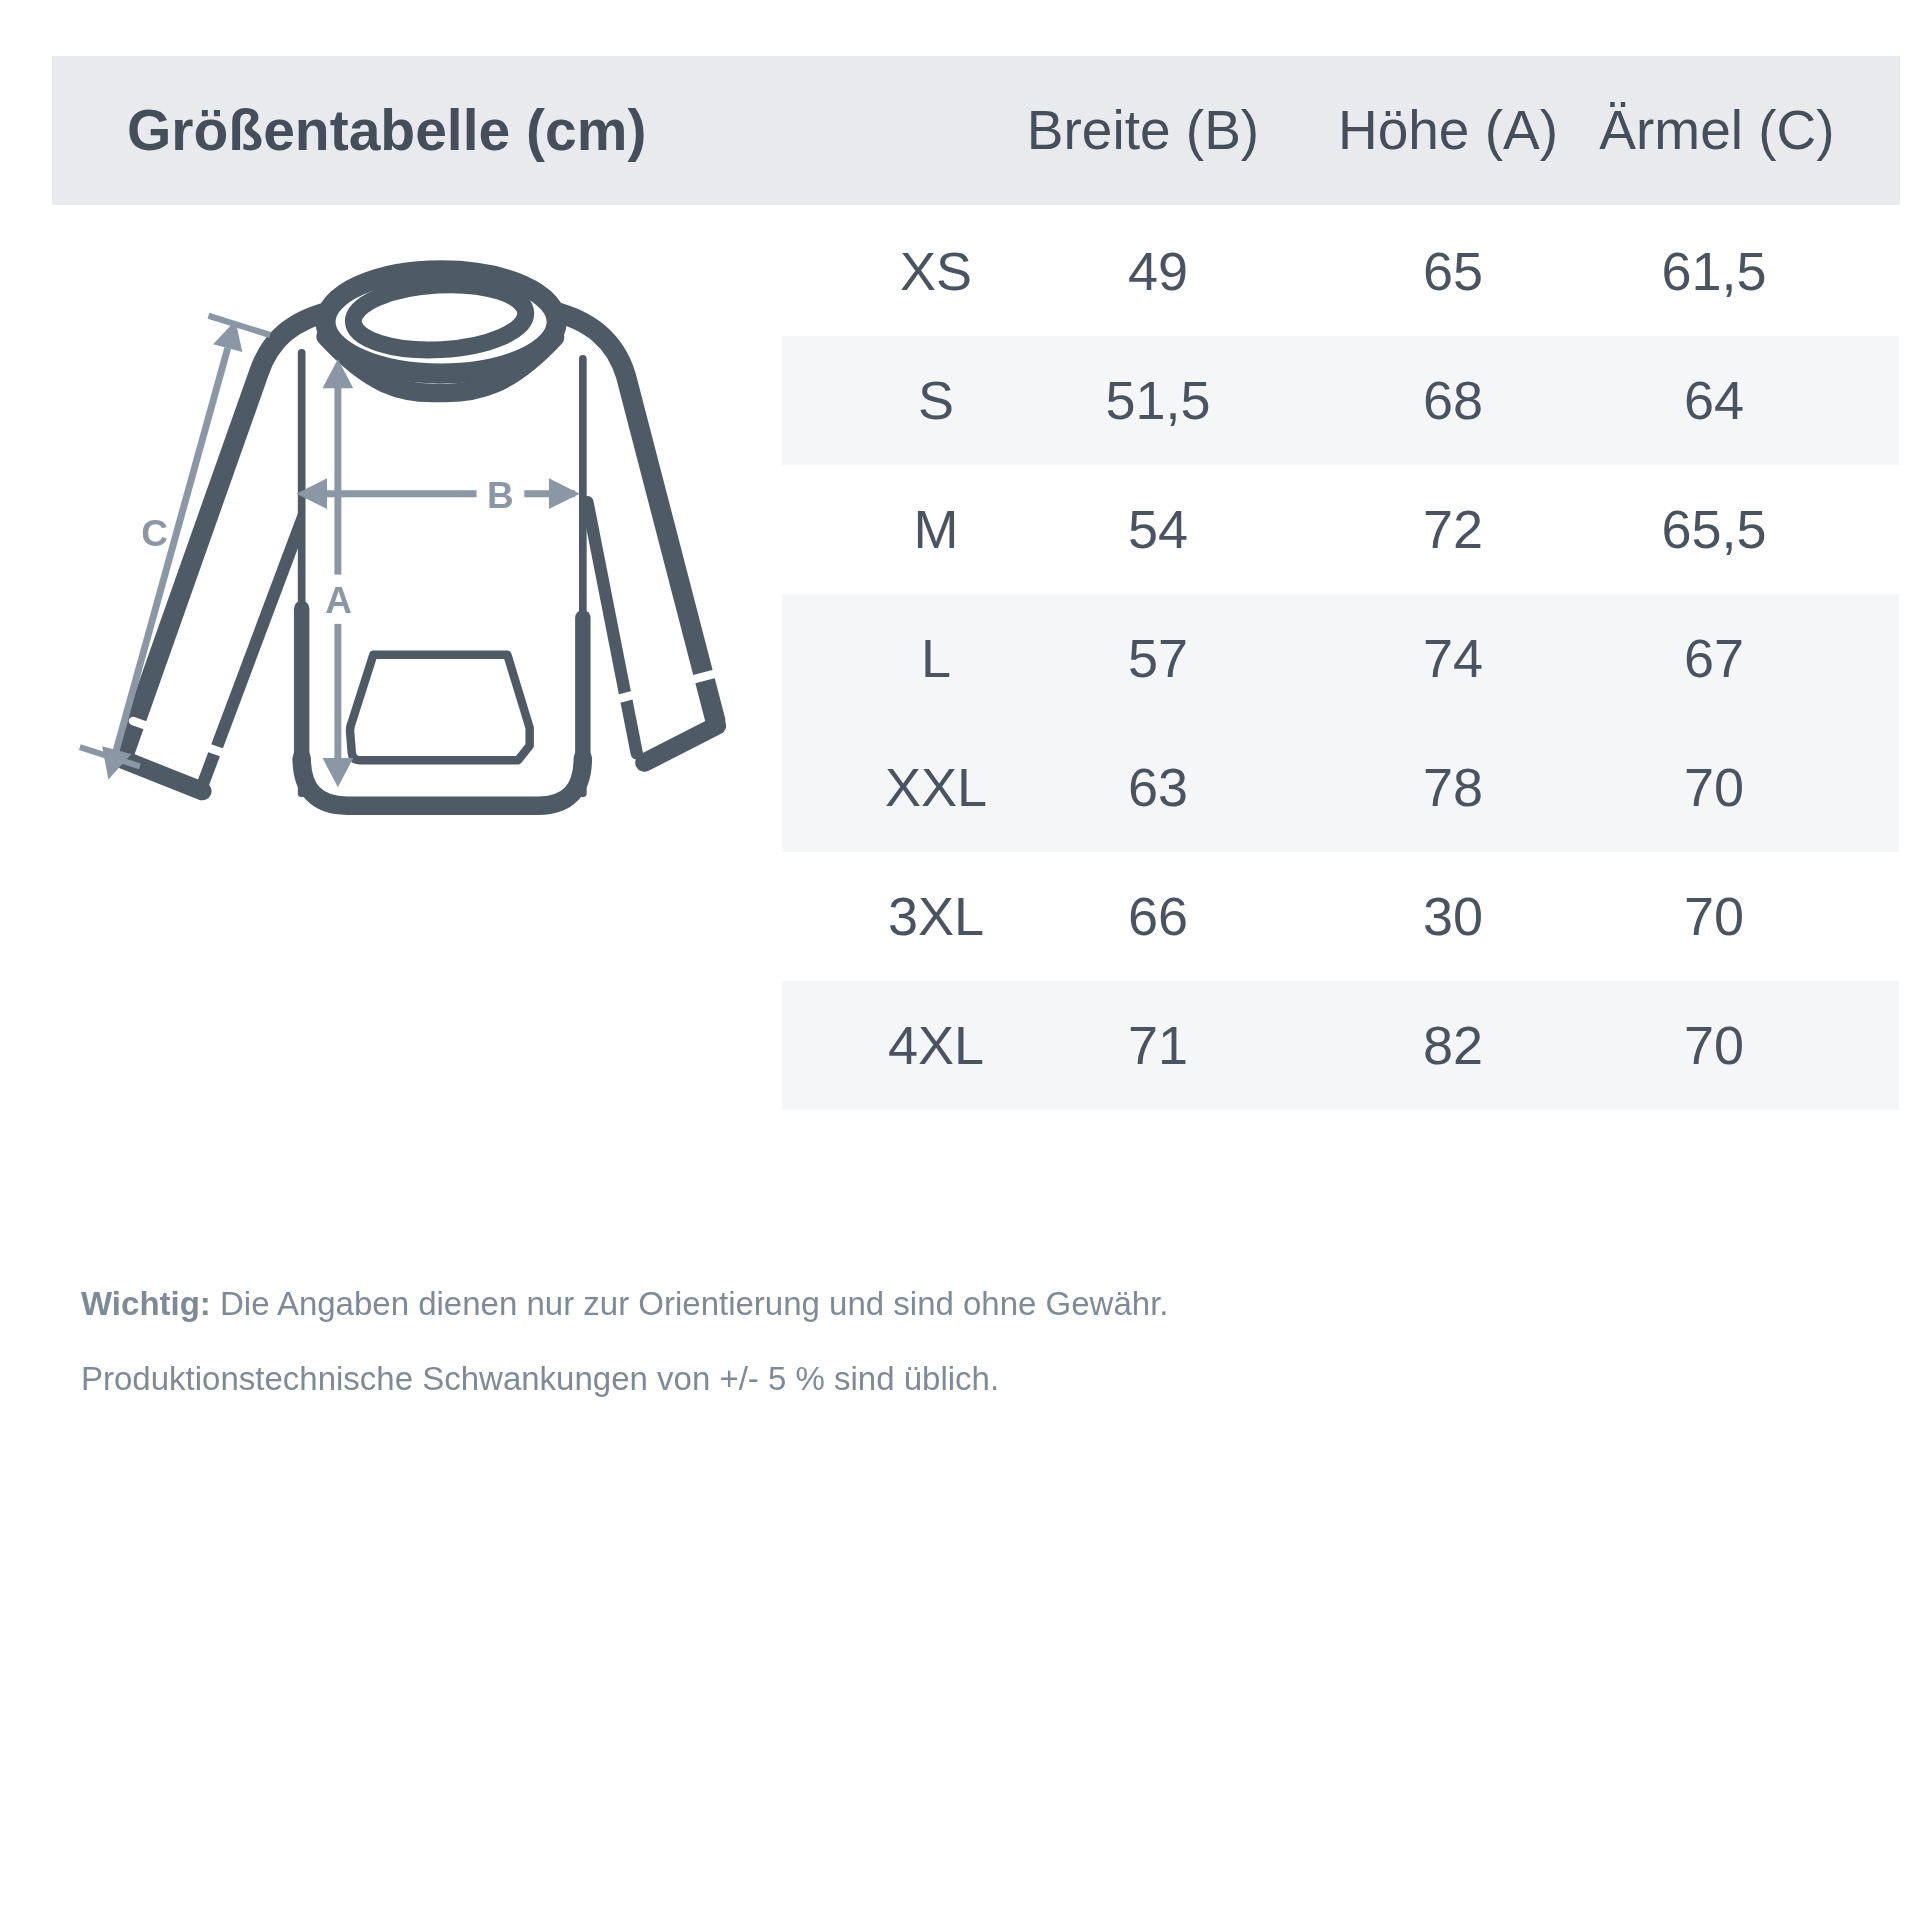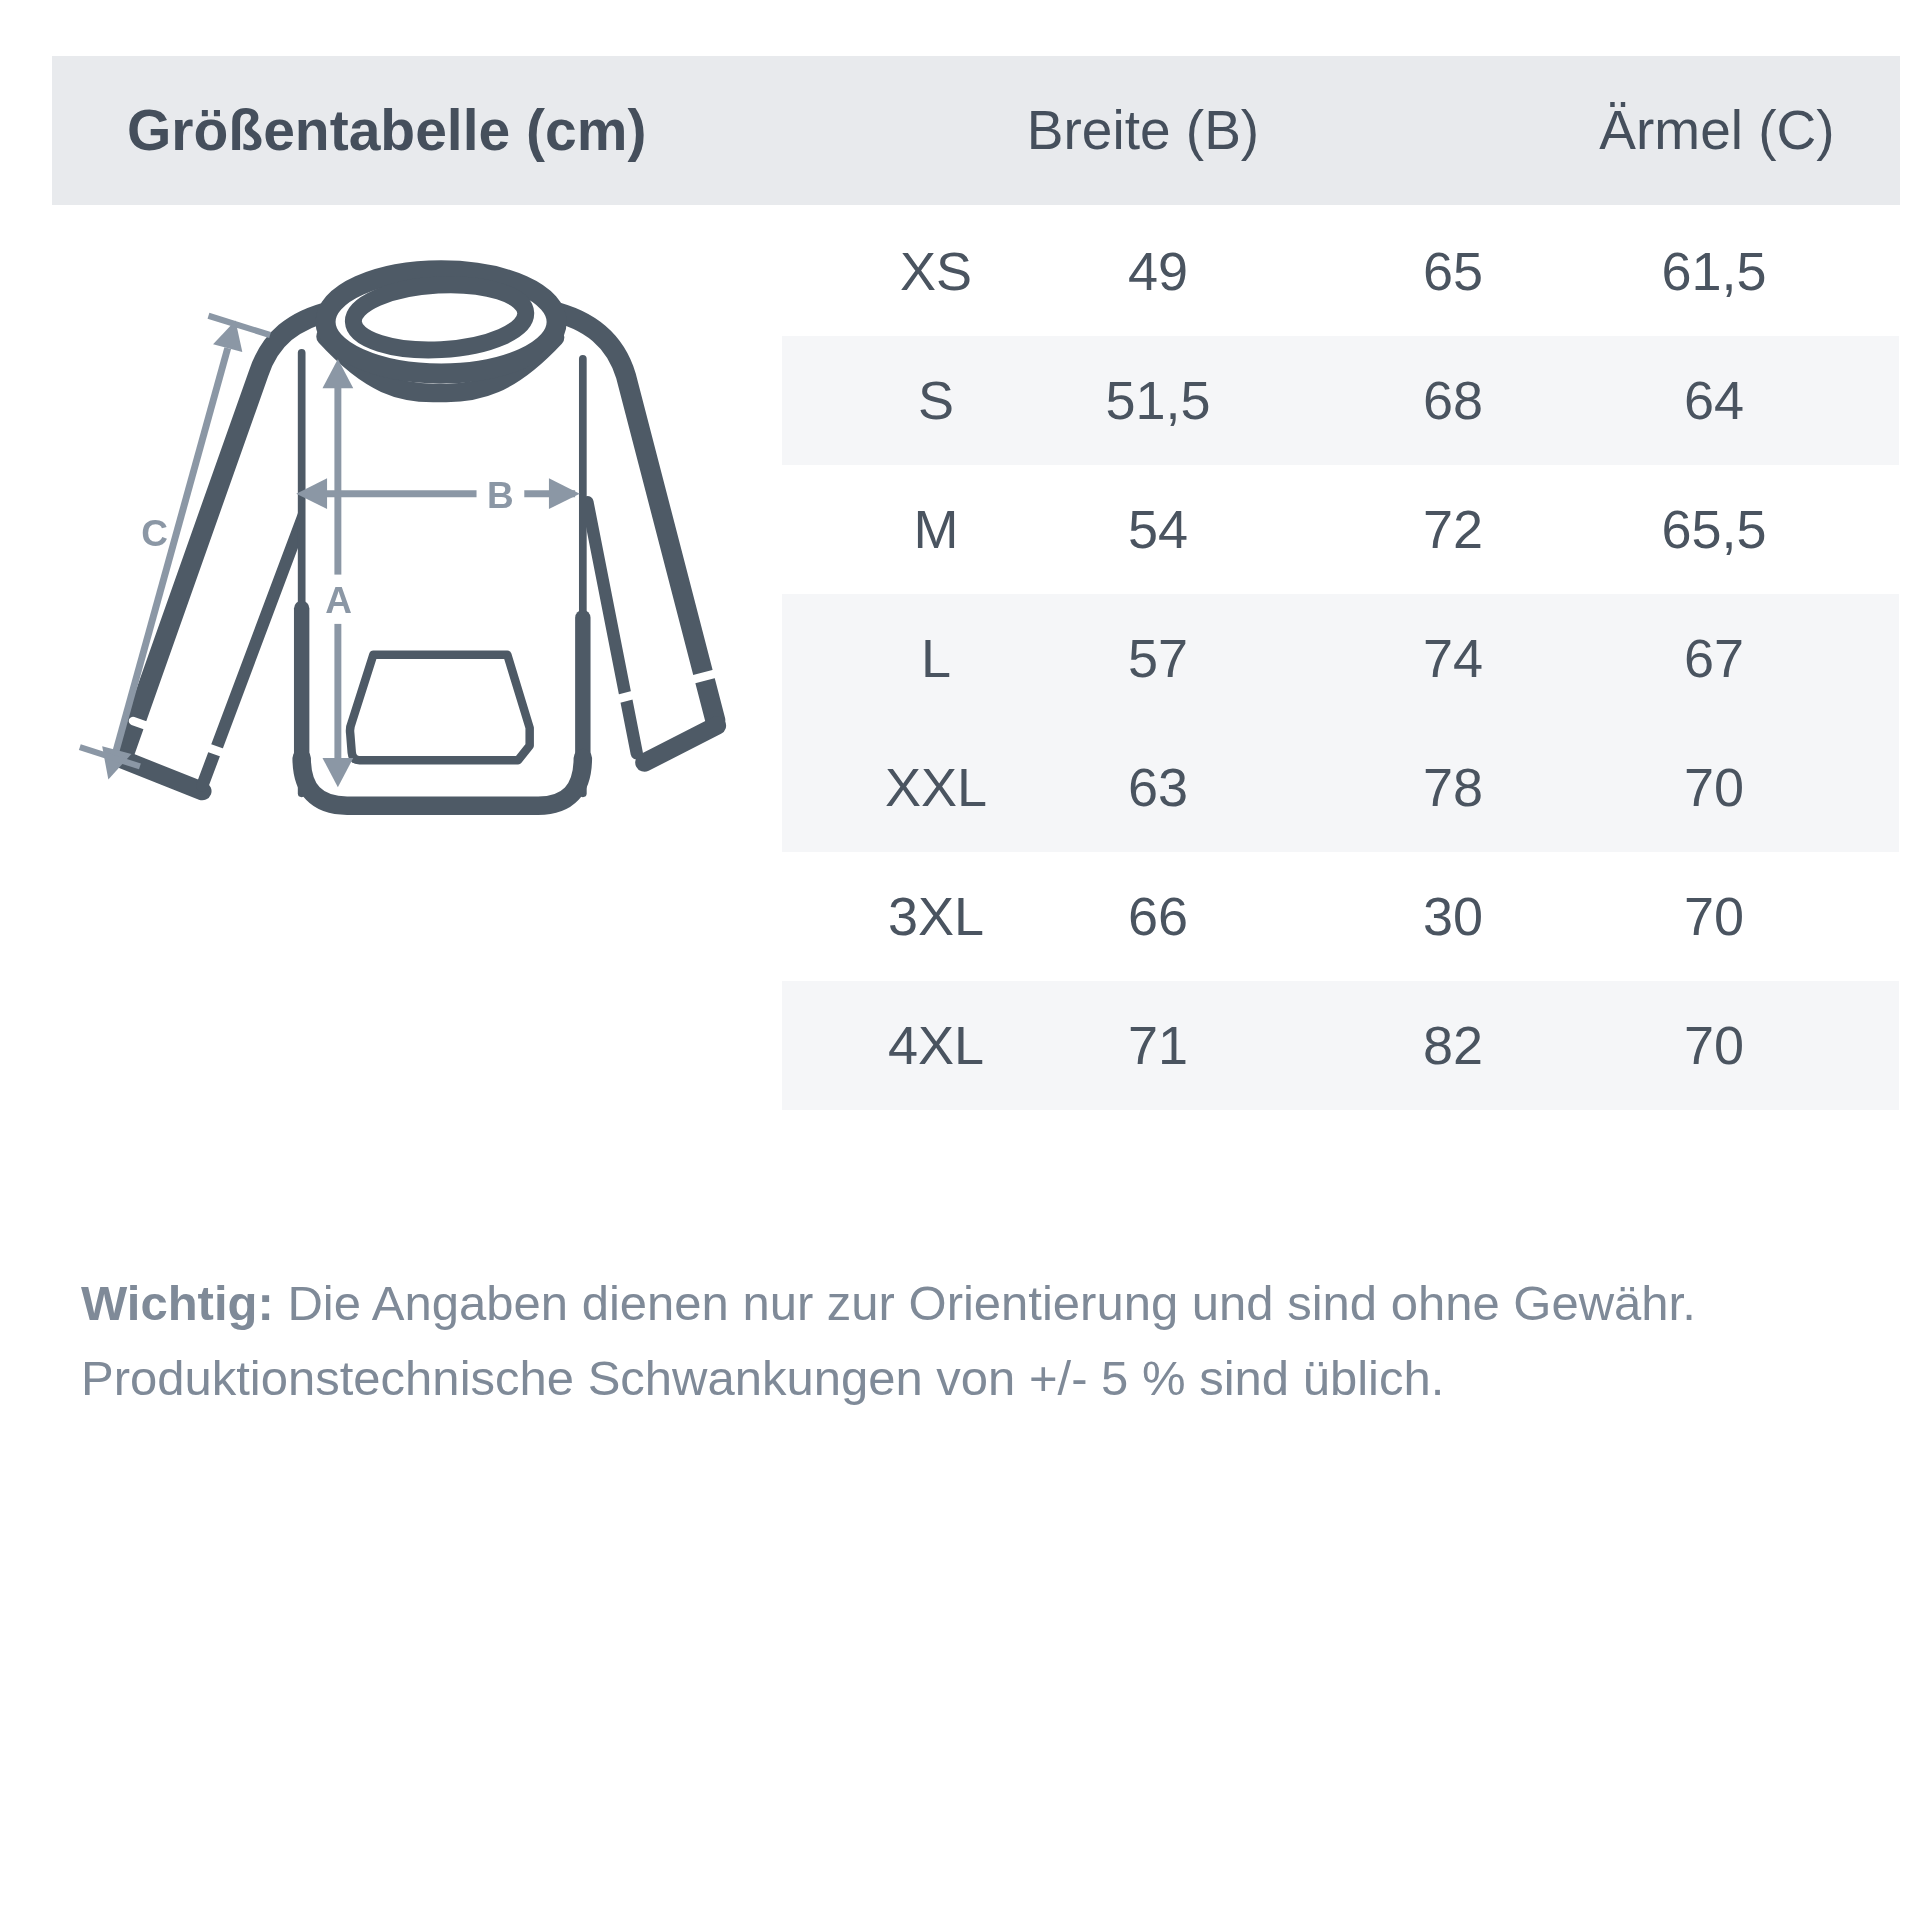--- a/index.html
+++ b/index.html
@@ -49,30 +49,31 @@
   .diagram{
     position:absolute;left:39px;top:146px;width:778px;height:717px;
   }
   .diagram text{
     font-family:"Liberation Sans","DejaVu Sans",sans-serif;
     font-size:48px;font-weight:600;fill:#8b97a5;text-anchor:middle;
   }
   
   .footer-note{
     position:absolute;left:81px;top:1266px;width:1795px;
-    font-size:49px;line-height:75px;color:#7f8a98;
+    font-size:33px;line-height:75px;color:#7f8a98;
   }
   .footer-note b{font-weight:700;color:#7f8a98;}
 </style>
 </head>
 <body>
 
 <div class="header-bar">
   <span class="page-title">Größentabelle (cm)</span>
   <span class="hcol h0">Breite (B)</span>
+  <span class="hcol h1">Höhe (A)</span>
   <span class="hcol h2">Ärmel (C)</span>
 </div>
 
 <svg class="diagram" viewBox="0 0 1010 930">
   <g stroke="#4e5a66" fill="none" stroke-linecap="round" stroke-linejoin="round">
 
     <path d="M 382,213 C 330,225 300,250 285,295 L 110,790" stroke-width="26"></path>
     <path d="M 106,795 L 212,837" stroke-width="24"></path>
     <path d="M 350,462 L 212,830" stroke-width="16"></path>
     <path d="M 122,746 L 252,792" stroke="#ffffff" stroke-width="11"></path>

